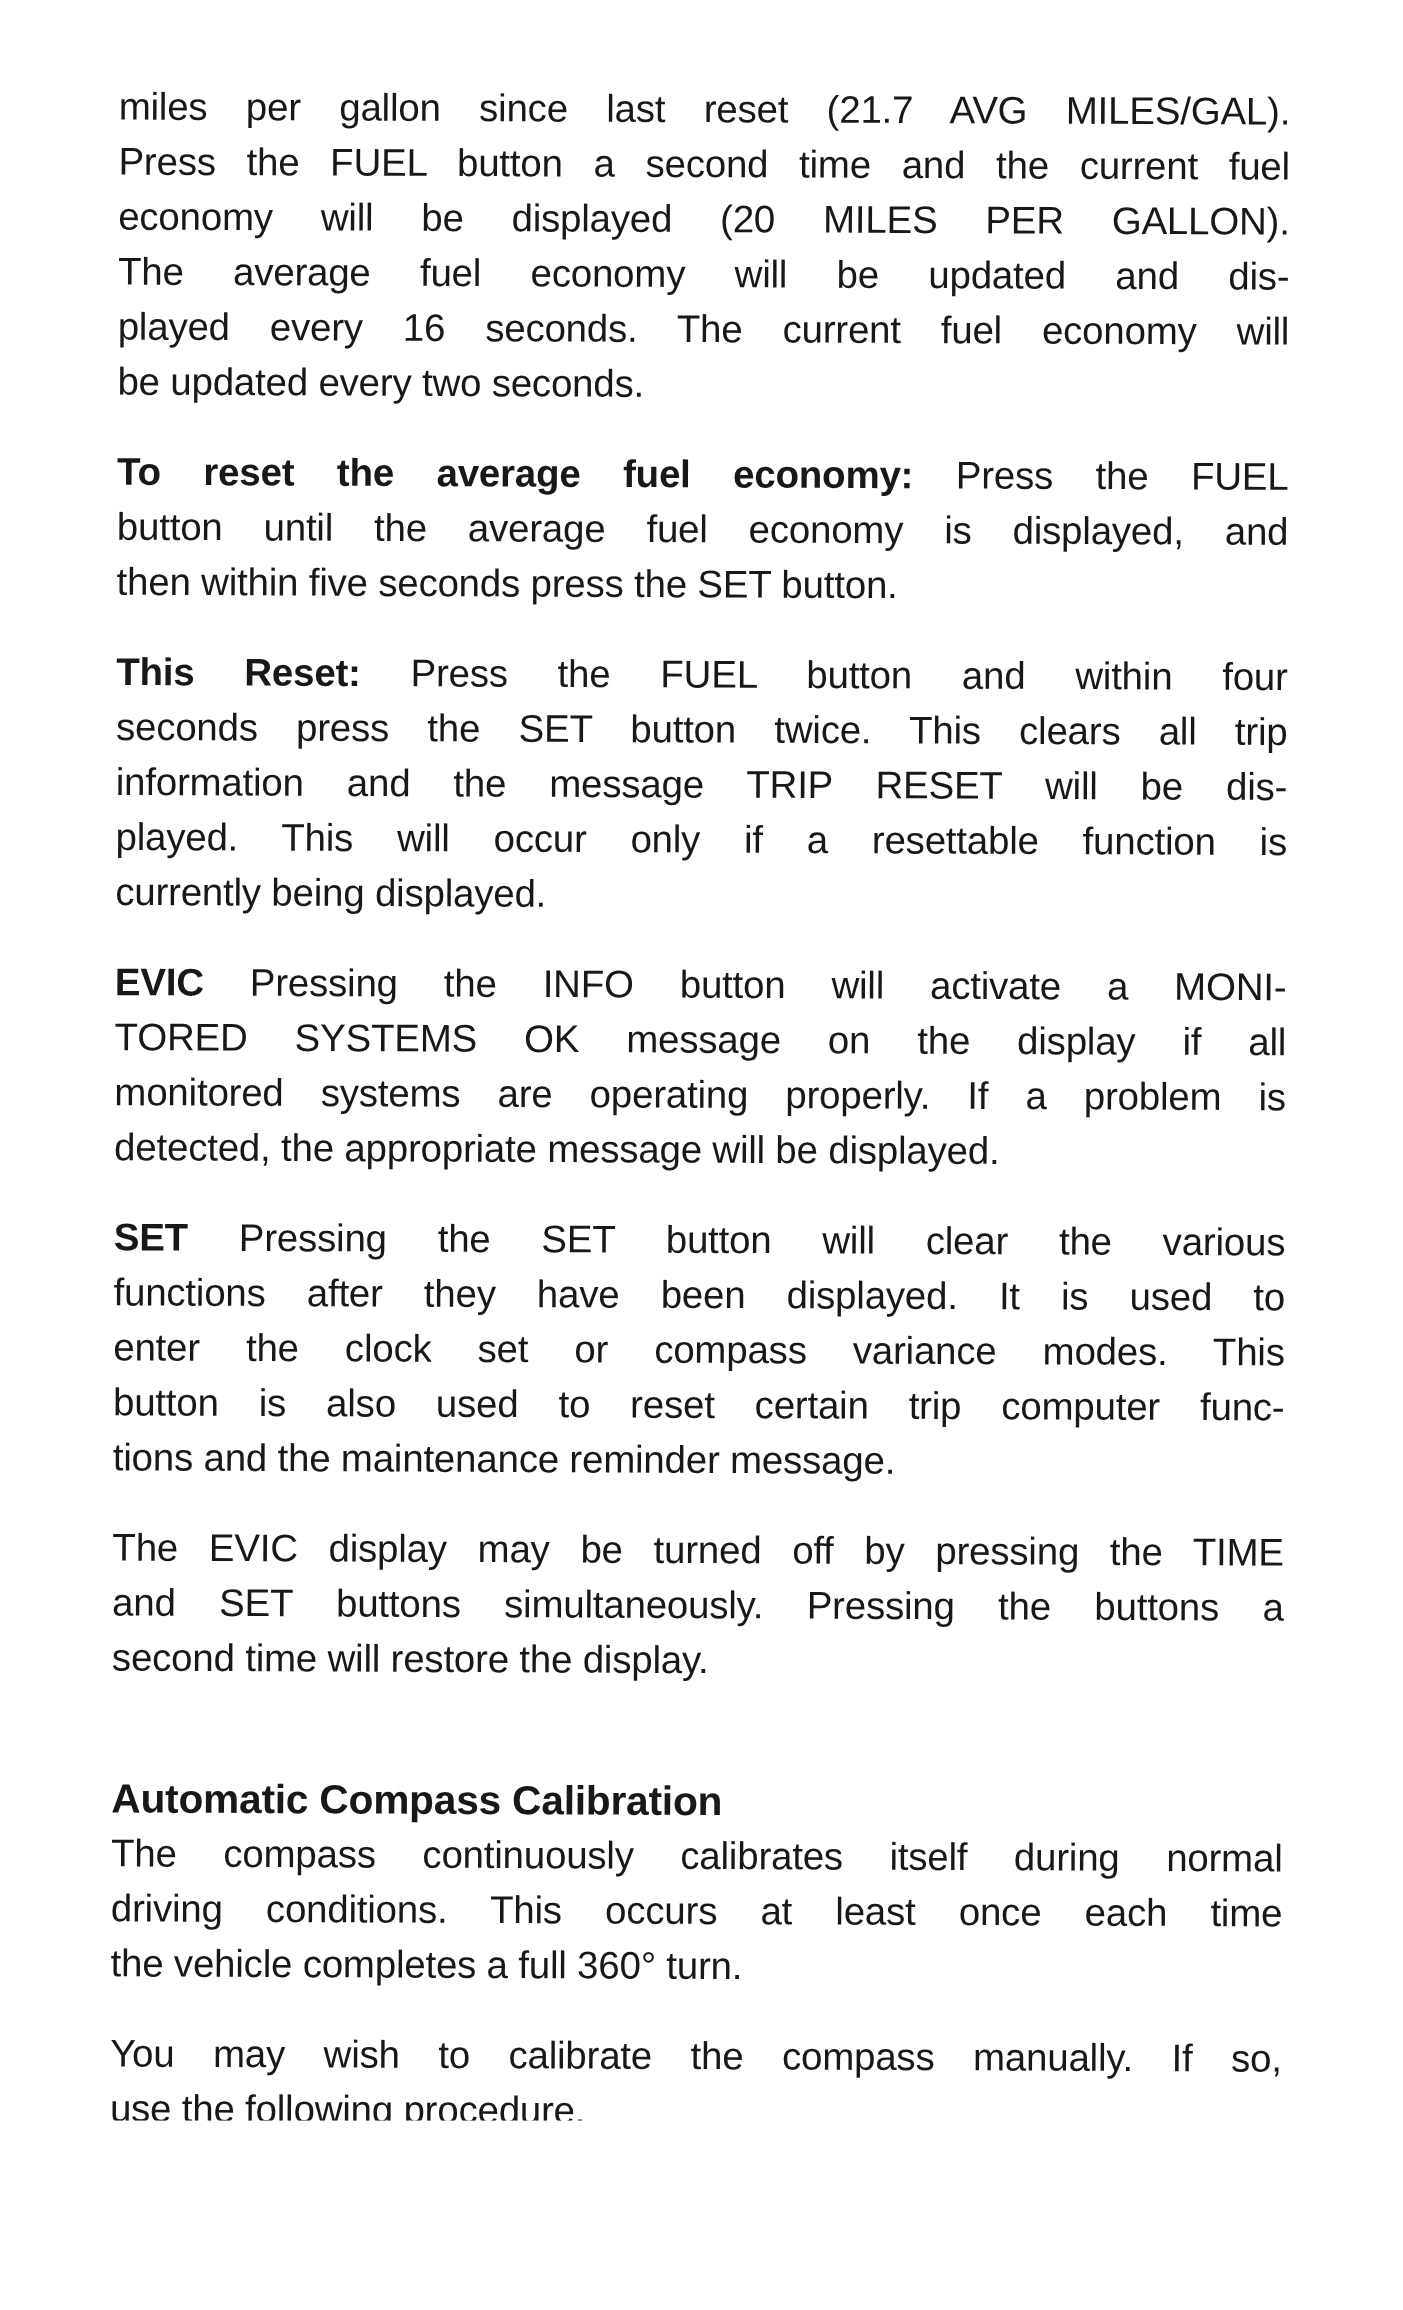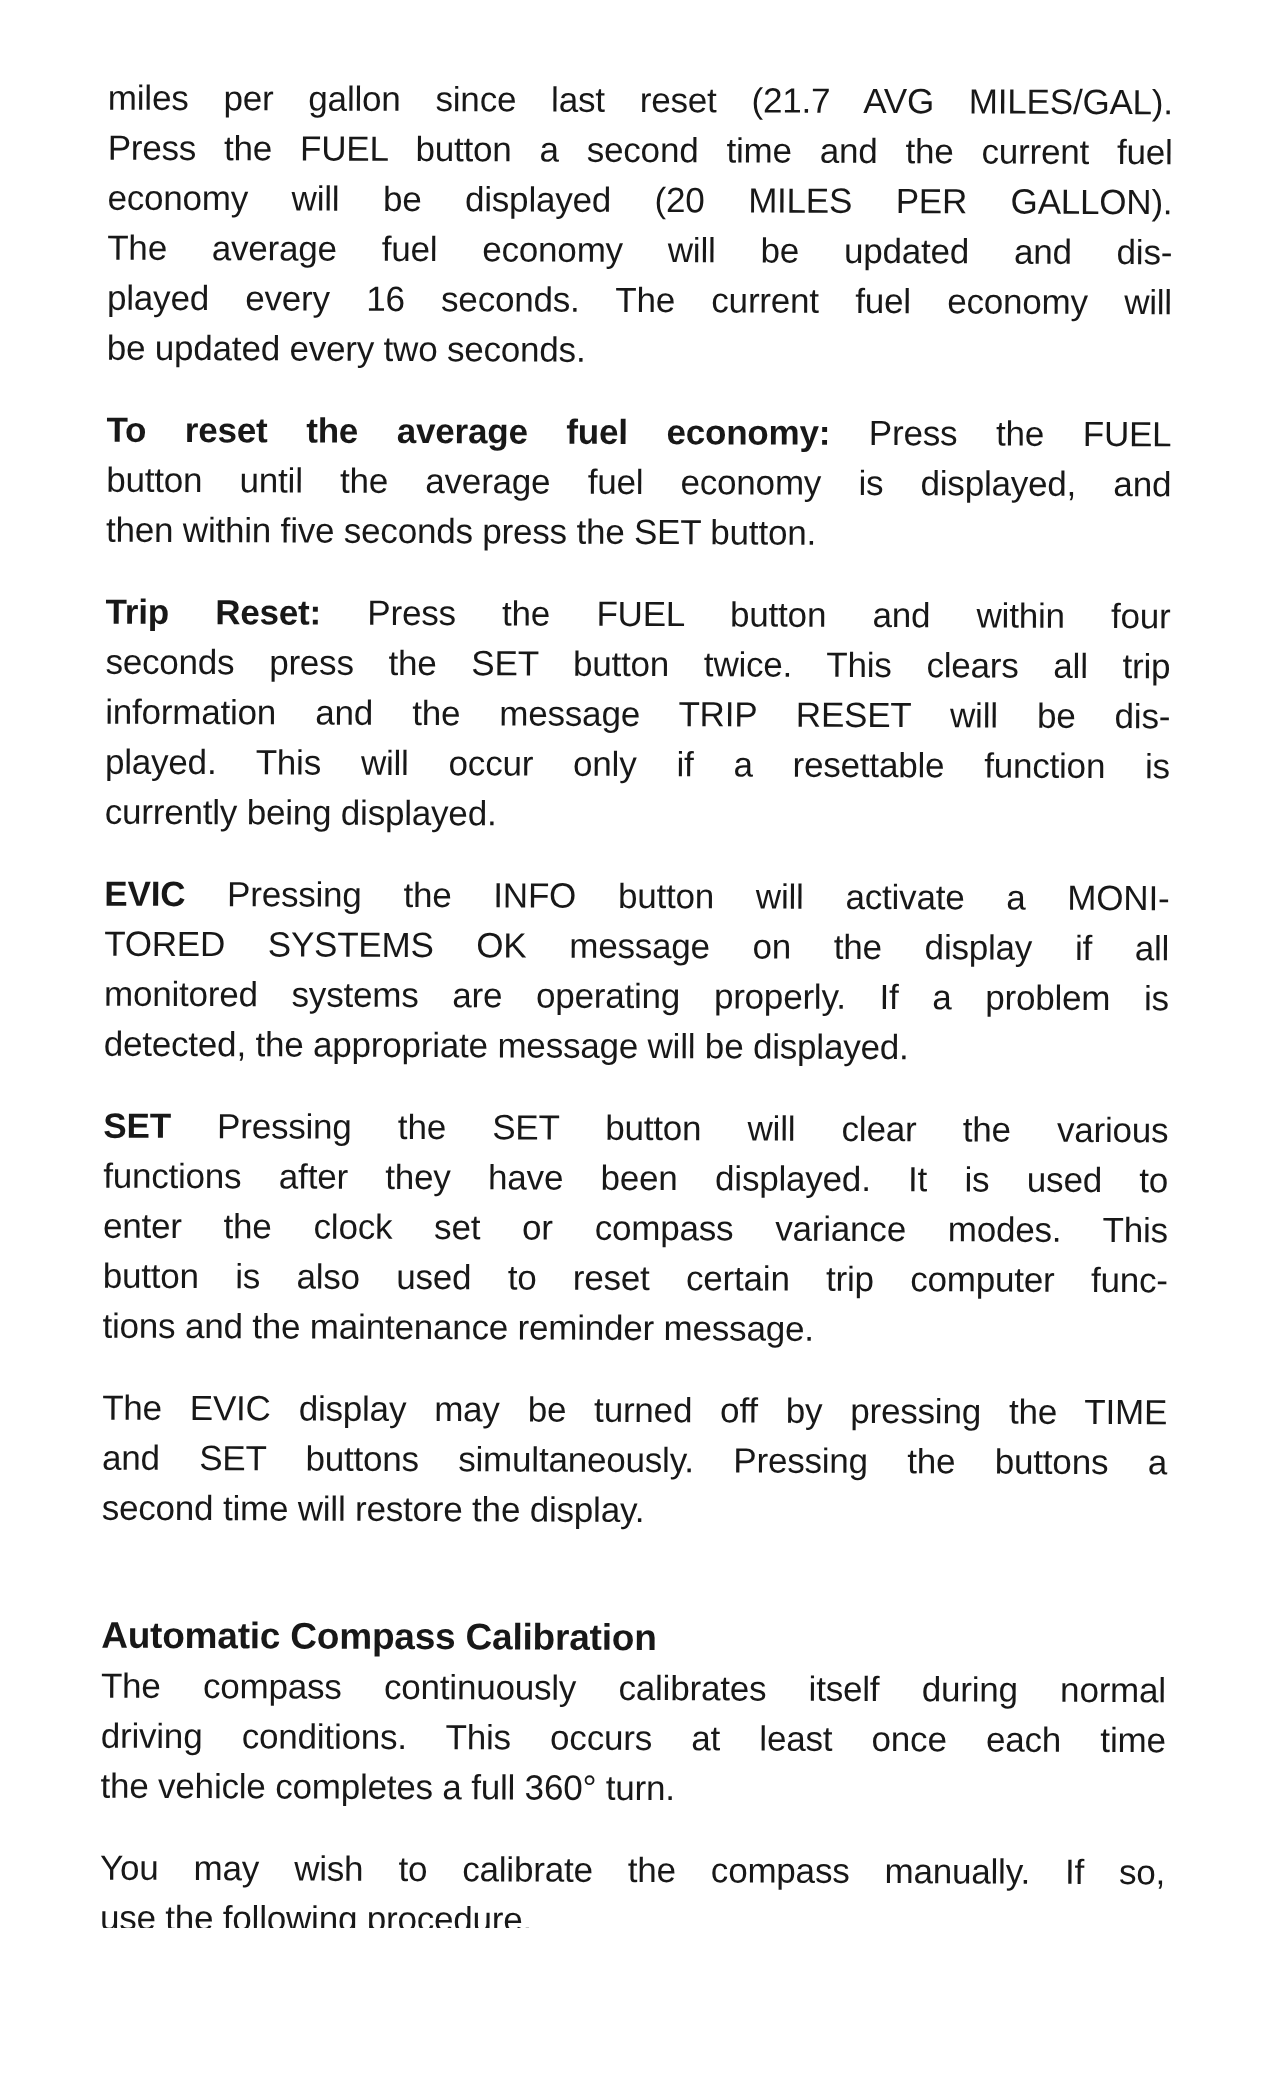--- a/index.html
+++ b/index.html
@@ -67,21 +67,21 @@
         <div class="line just">The average fuel economy will be updated and dis-</div>
         <div class="line just">played every 16 seconds. The current fuel economy will</div>
         <div class="line">be updated every two seconds.</div>
       </div>
       <div class="para">
         <div class="line just"><span class="lead">To reset the average fuel economy:</span> Press the FUEL</div>
         <div class="line just">button until the average fuel economy is displayed, and</div>
         <div class="line">then within five seconds press the SET button.</div>
       </div>
       <div class="para">
-        <div class="line just"><span class="lead">Trip Reset:</span> Press the FUEL button and within four</div>
+        <div class="line just"><span class="lead">This Reset:</span> Press the FUEL button and within four</div>
         <div class="line just">seconds press the SET button twice. This clears all trip</div>
         <div class="line just">information and the message TRIP RESET will be dis-</div>
         <div class="line just">played. This will occur only if a resettable function is</div>
         <div class="line">currently being displayed.</div>
       </div>
       <div class="para">
         <div class="line just"><span class="lead">EVIC</span> Pressing the INFO button will activate a MONI-</div>
         <div class="line just">TORED SYSTEMS OK message on the display if all</div>
         <div class="line just">monitored systems are operating properly. If a problem is</div>
         <div class="line">detected, the appropriate message will be displayed.</div>

